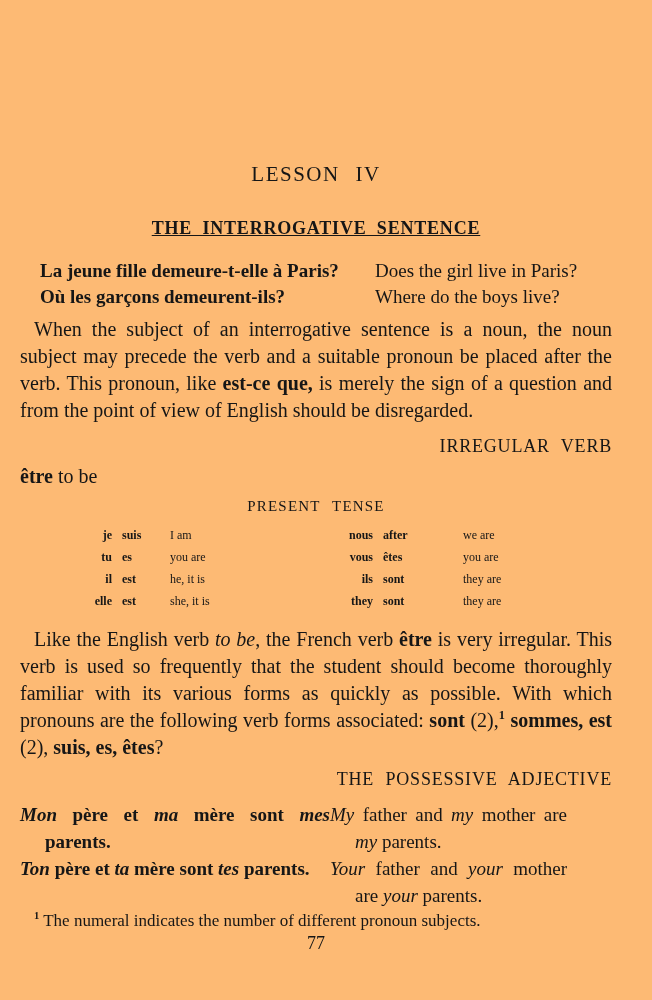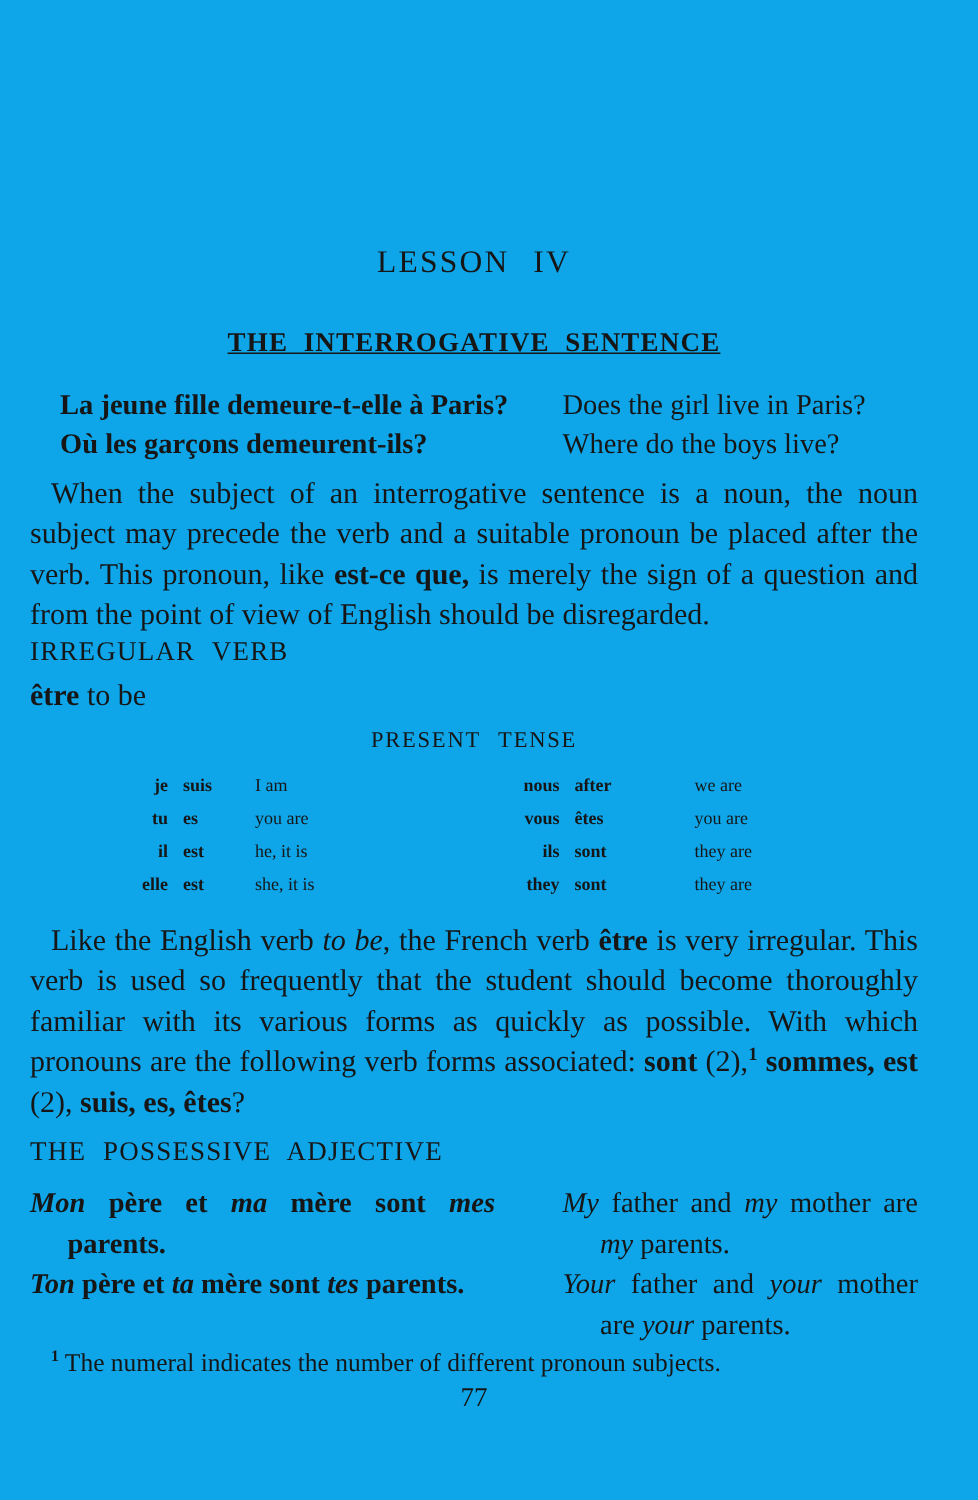--- a/index.html
+++ b/index.html
@@ -1,40 +1,40 @@
 <!DOCTYPE html>
 <html><head>
 <meta charset="utf-8">
 <style>
   html,body{margin:0;padding:0;background:#e8e8e6;}
   .page{
     position:relative;
     width:652px;height:1000px;
     margin:0 auto;
-    background:#0ea5e9;
+    background:#fdba74;
     color:#161616;
     font-family:"Liberation Serif","DejaVu Serif",serif;
     box-sizing:border-box;
     padding:162px 40px 0 20px;
     overflow:hidden;
   }
   .content{width:592px;}
   
   .lesson-title{
     margin:0;text-align:center;
     font-size:21px;line-height:24px;font-weight:400;
     letter-spacing:1.5px;word-spacing:9px;
   }
   .section-heading{
     margin:31px 0 0;text-align:center;
     font-size:18px;line-height:22px;font-weight:700;
     letter-spacing:0.8px;word-spacing:5px;text-decoration:underline;
   }
   .sub-heading{
-    margin:0 0 0;text-align:left;
+    margin:12px 0 0;text-align:right;
     font-size:18px;line-height:21px;font-weight:400;
     letter-spacing:0.8px;word-spacing:6px;
   }
   .tense-heading{
     margin:9px 0 0;text-align:center;
     font-size:15px;line-height:18px;font-weight:400;
     letter-spacing:1.2px;word-spacing:7px;
   }
   
   .example-grid{
@@ -61,21 +61,21 @@
     grid-template-columns:92px 58px 160px 43px 90px 1fr;
     margin:9px 0 14px;
     font-size:12px;line-height:22px;
   }
   .conj-table .cell{box-sizing:border-box;}
   .conj-table .p{font-weight:700;text-align:right;}
   .conj-table .v{font-weight:700;text-align:left;padding-left:10px;}
   .conj-table .e{text-align:left;}
   
   .poss-grid{
-    display:grid;grid-template-columns:310px 237px;column-gap:45px;
+    display:grid;grid-template-columns:310px 237px;
     margin:11px 0 0;
     font-size:19px;line-height:27px;
   }
   .poss-grid .cell{
     text-align:justify;
     padding-left:25px;text-indent:-25px;
   }
   .poss-grid .fr{font-weight:700;}
   
   .footnote{

